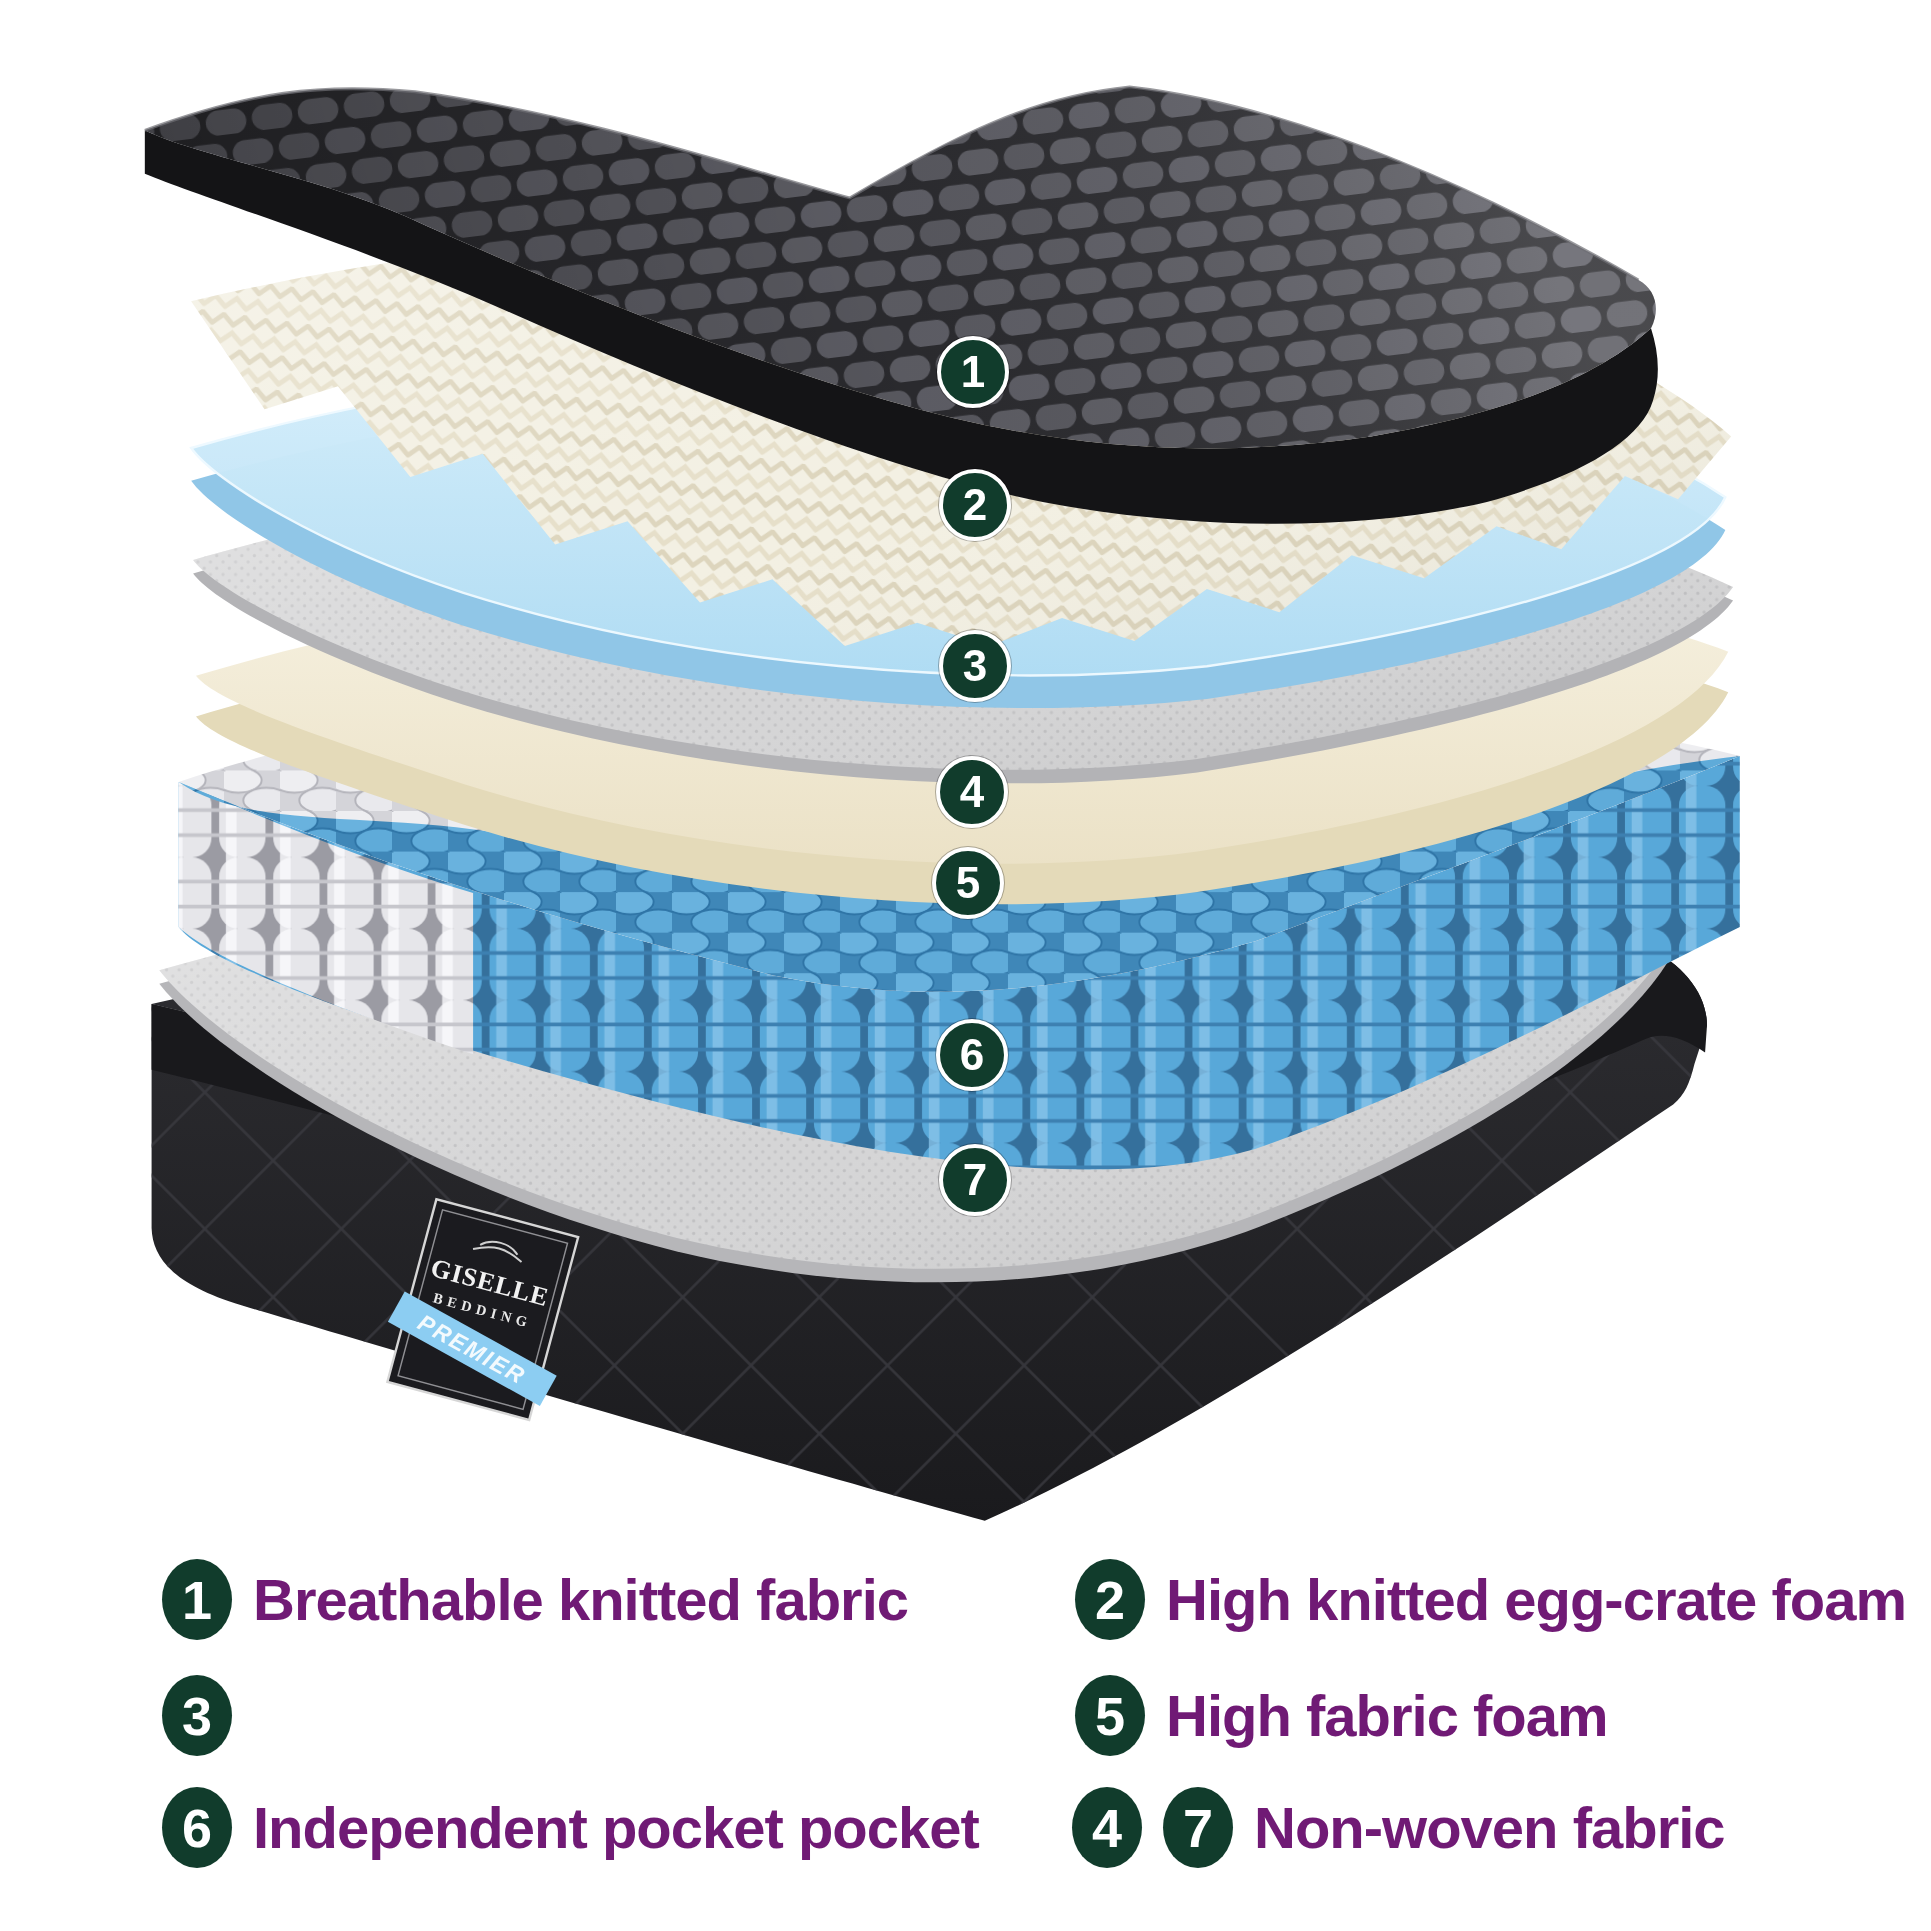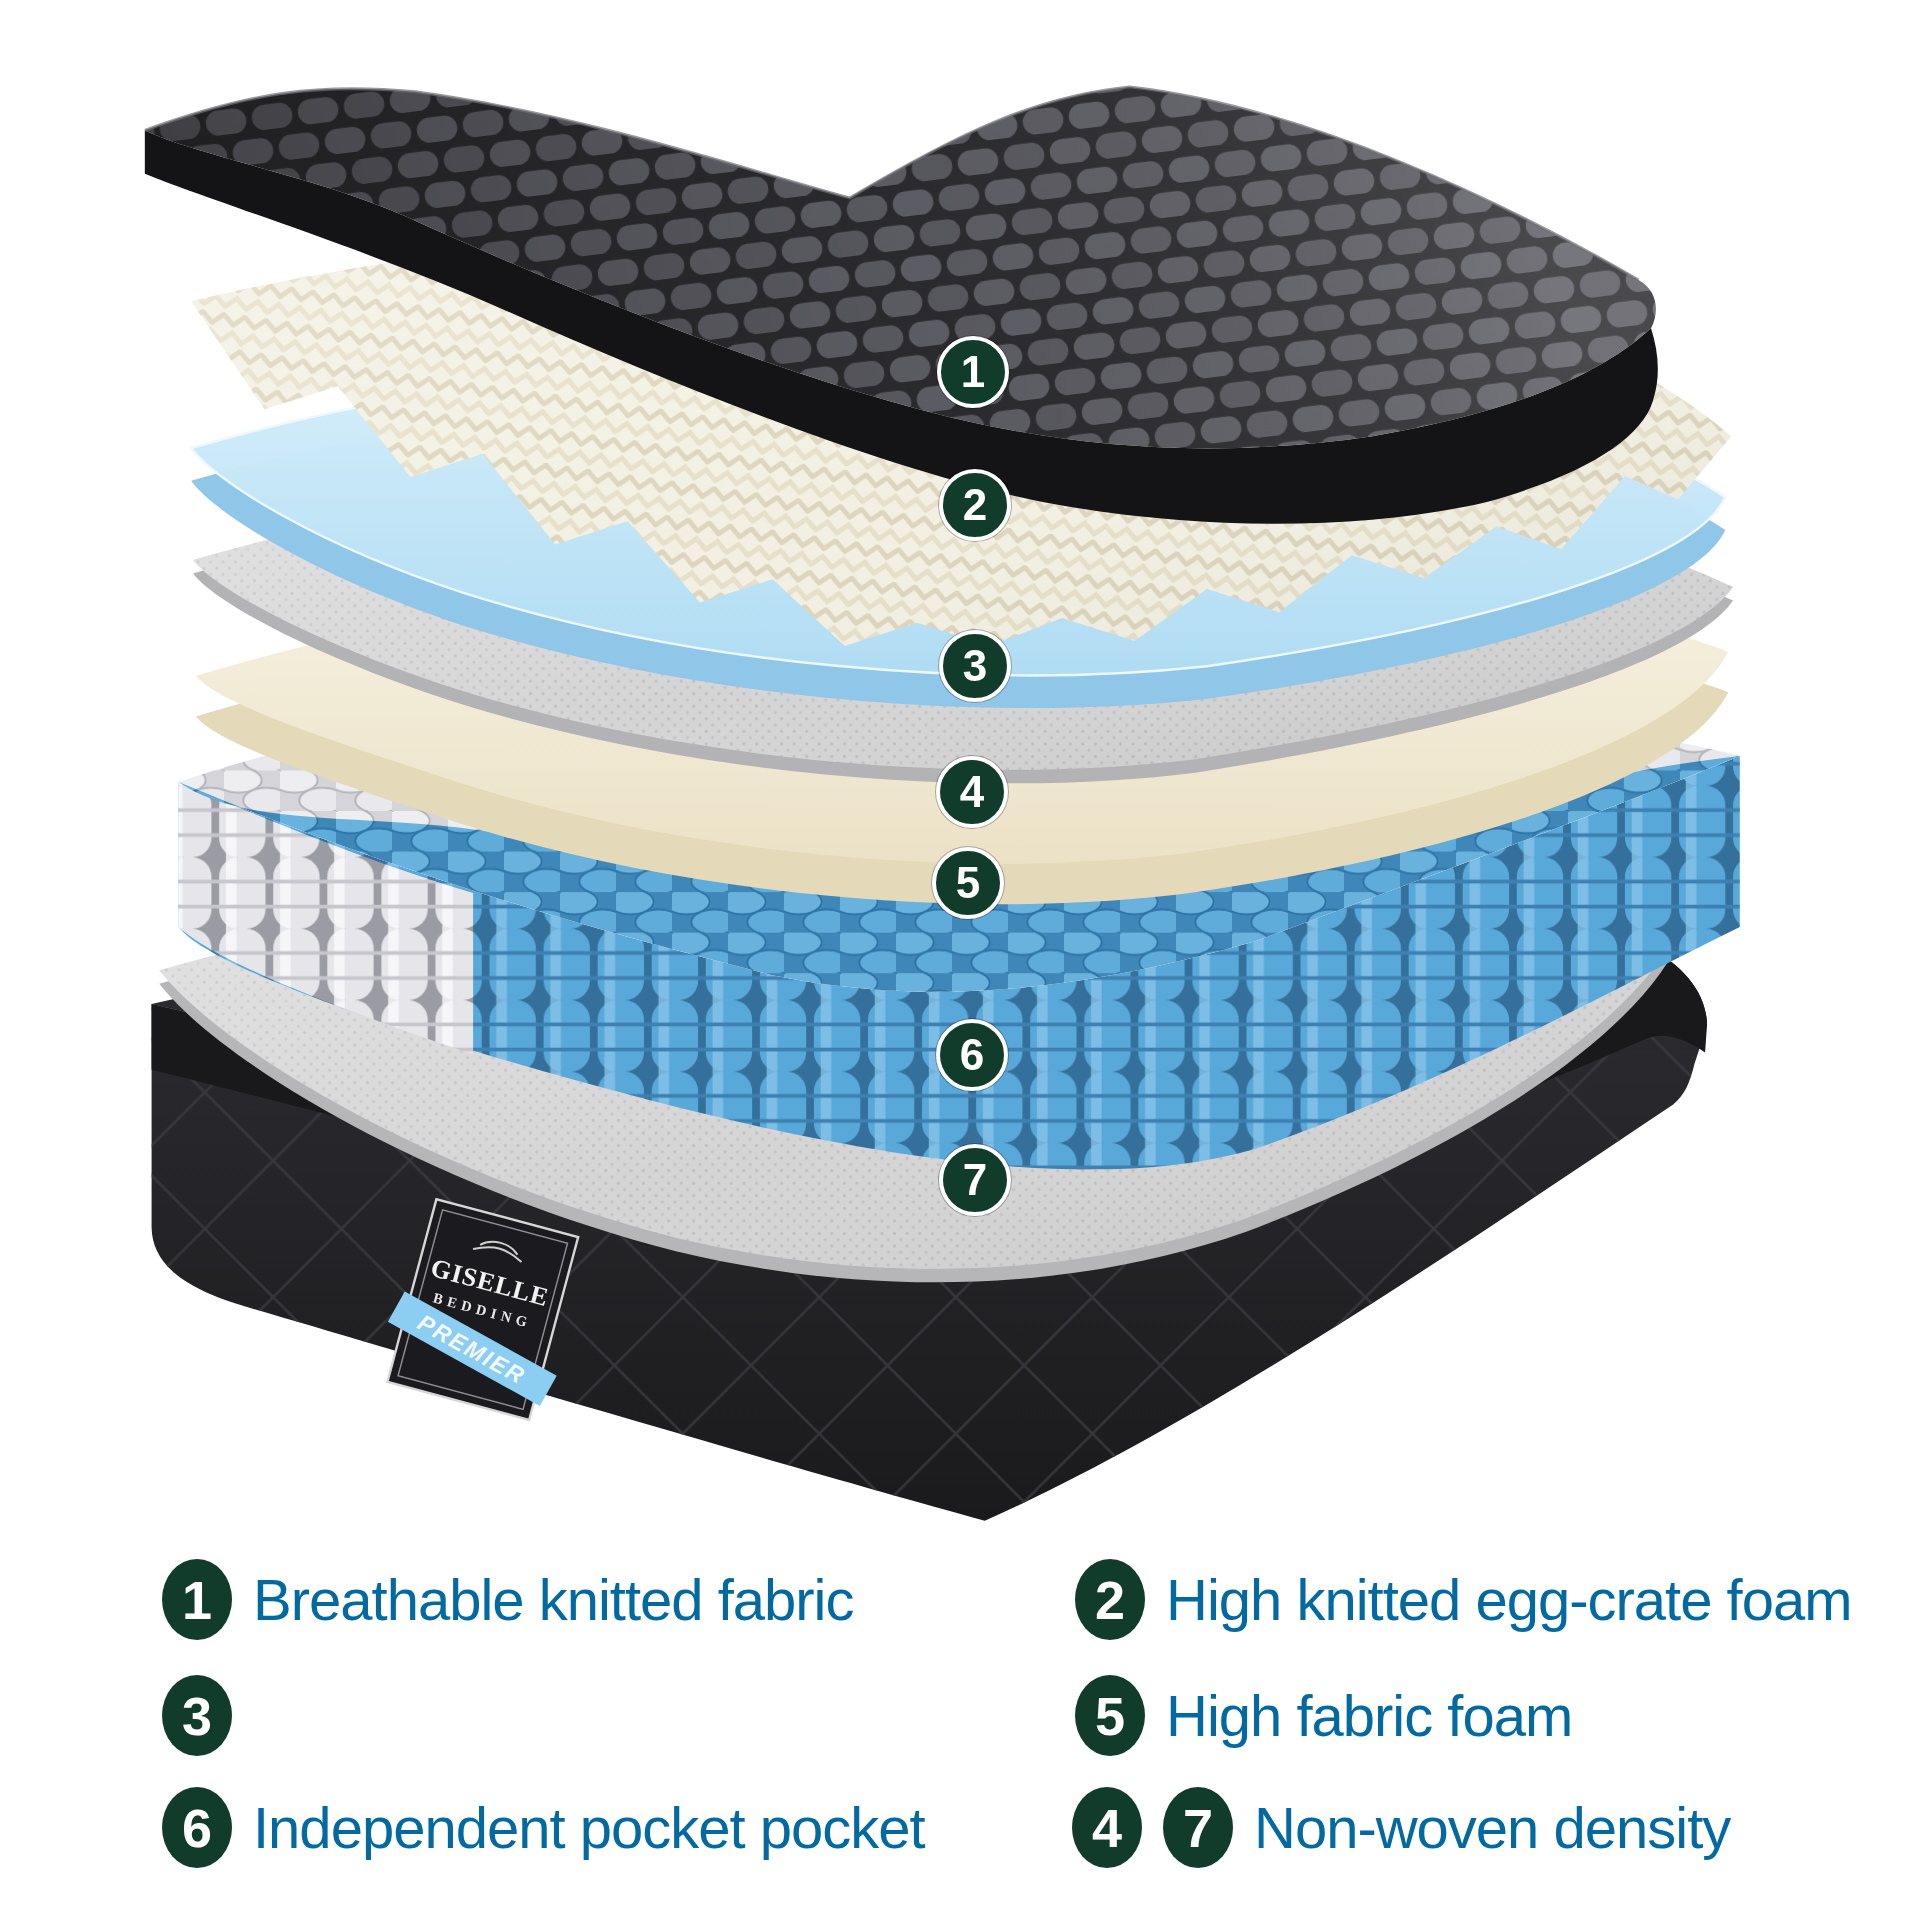--- a/index.html
+++ b/index.html
@@ -31,21 +31,21 @@
   .li-3{left:162px;top:1674px;}
   .li-4{left:1075px;top:1674px;}
   .li-5{left:162px;top:1786px;}
   .li-6{left:1072px;top:1786px;}
   .legend-badge{
     flex:0 0 auto;width:70px;height:81px;border-radius:50%;
     background:#113c2c;color:#fff;display:flex;align-items:center;justify-content:center;
     font-size:54px;font-weight:bold;line-height:1;
   }
   .legend-label{
-    font-size:58px;font-weight:normal;color:#0369a1;letter-spacing:-1px;white-space:nowrap;
+    font-size:58px;font-weight:bold;color:#701a75;letter-spacing:-1px;white-space:nowrap;
   }
 </style>
 </head>
 <body>
 
 <div class="stage">
 
   <svg class="scene" width="1931" height="1931" viewBox="0 0 2000 2000">
     <defs>
 
@@ -305,17 +305,17 @@
       </span>
     <span class="legend-label">Independent pocket pocket</span>
   </div>
   <div class="legend-item li-6">
     <span class="legend-badge">
         <span>4</span>
       </span>
     <span class="legend-badge">
         <span>7</span>
       </span>
-    <span class="legend-label">Non-woven density</span>
+    <span class="legend-label">Non-woven fabric</span>
   </div>
 
 </div>
 
 
 </body></html>

